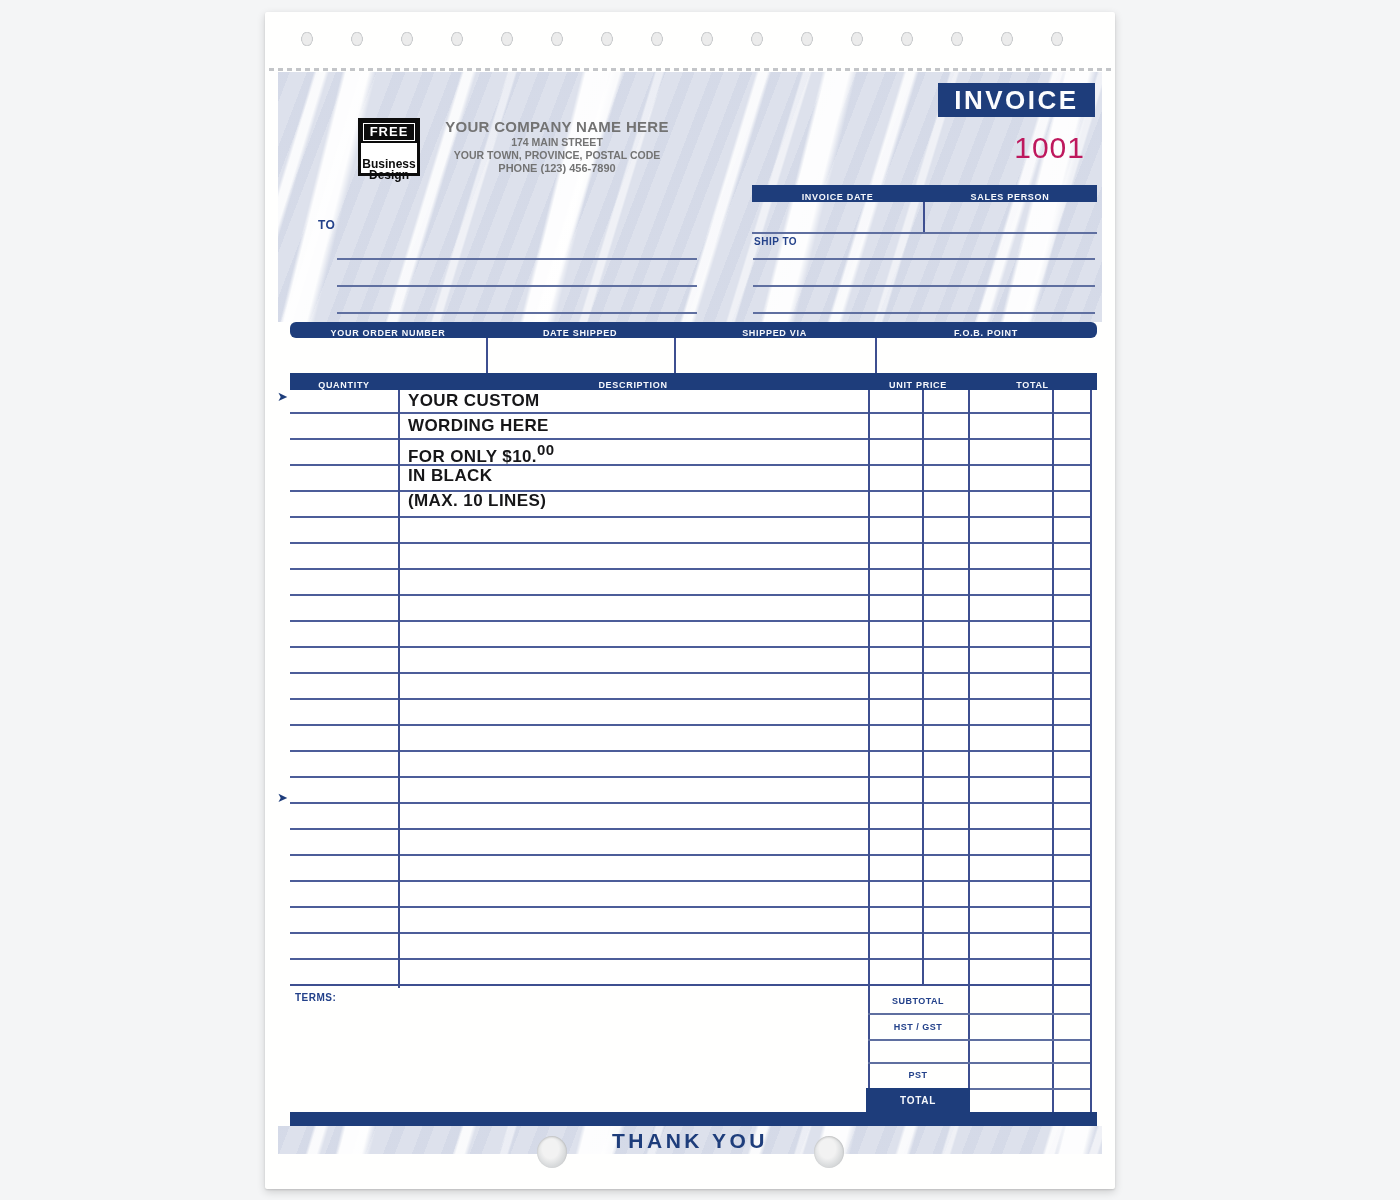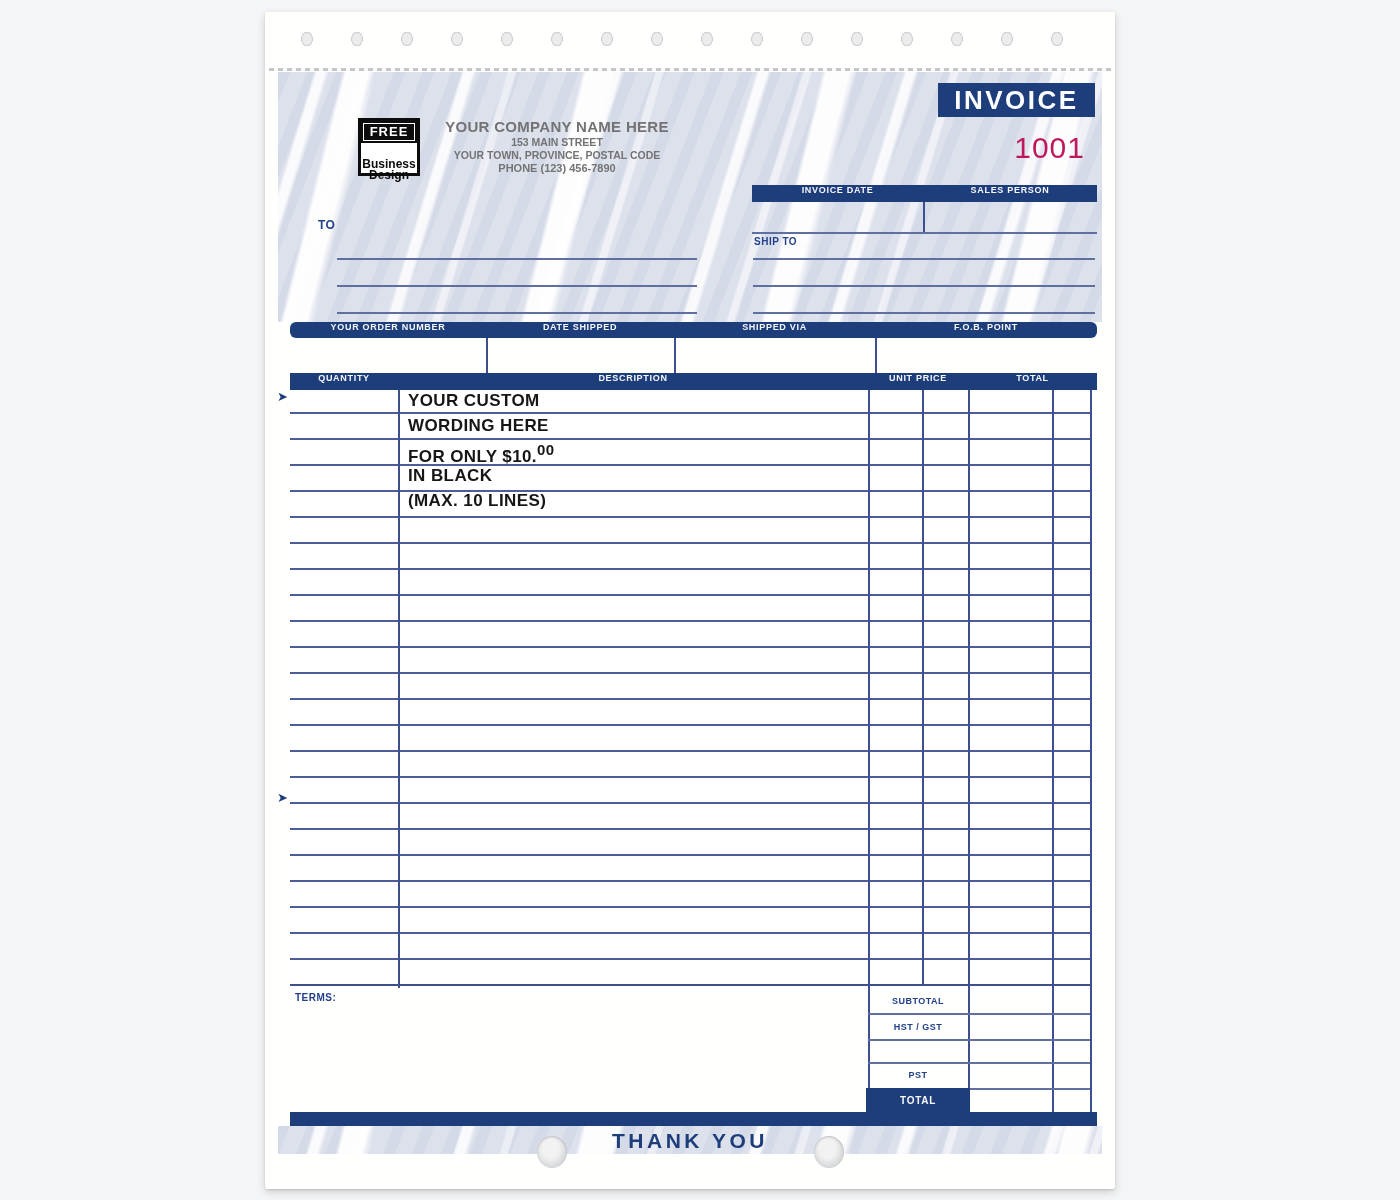--- a/index.html
+++ b/index.html
@@ -55,21 +55,21 @@
   .company-name { font-size:15px; font-weight:bold; letter-spacing:.3px; }
   .company-line { font-size:10.5px; font-weight:600; margin-top:1px; }
   .company-phone { font-size:11px; font-weight:bold; margin-top:1px; }
 
   
   .invoice-box { left:673px; top:71px; width:157px; height:34px; display:flex; align-items:center; justify-content:center; }
   .invoice-title { color:#fbfcfe; font-size:26px; font-weight:bold; letter-spacing:2.5px; }
   .invoice-number { left:700px; top:119px; width:120px; text-align:right; font-size:30px; color:#be185d; letter-spacing:1px; }
 
   
-  .flex-bar { display:flex; align-items:flex-start; }
+  .flex-bar { display:flex; align-items:flex-end; }
   .flex-bar > div { text-align:center; }
   .idate-bar { left:487px; top:173px; width:345px; height:17px; }
   .order-bar { left:25px; top:310px; width:807px; height:16px;border-radius:6px; }
   .colhead-bar { left:25px; top:361px; width:807px; height:17px; }
 
   .small-navy-label { font-size:10px; font-weight:bold; color:#23418a; letter-spacing:.5px;text-align:center; }
 
   
   .body-grid {
     left:25px; top:378px; width:800px; height:596px;
@@ -104,21 +104,21 @@
     <div class="abs logo">
       <div class="logo-top">FREE</div>
       <div class="logo-bottom">
         <div>Business</div>
         <div>Design</div>
       </div>
     </div>
 
     <div class="abs company">
       <div class="company-name">YOUR COMPANY NAME HERE</div>
-      <div class="company-line">153 MAIN STREET</div>
+      <div class="company-line">174 MAIN STREET</div>
       <div class="company-line">YOUR TOWN, PROVINCE, POSTAL CODE</div>
       <div class="company-phone">PHONE (123) 456-7890</div>
     </div>
 
     <div class="abs navy-bg invoice-box">
       <span class="invoice-title">INVOICE</span>
     </div>
     <div class="abs invoice-number">1001</div>
 
     <div class="abs navy-bg flex-bar idate-bar">

